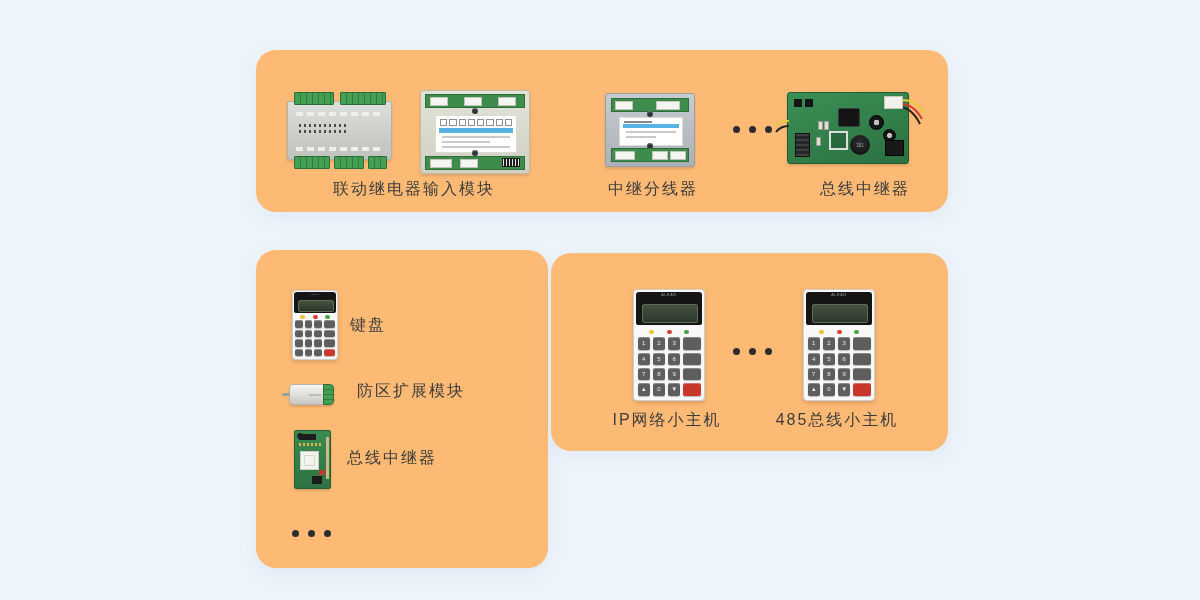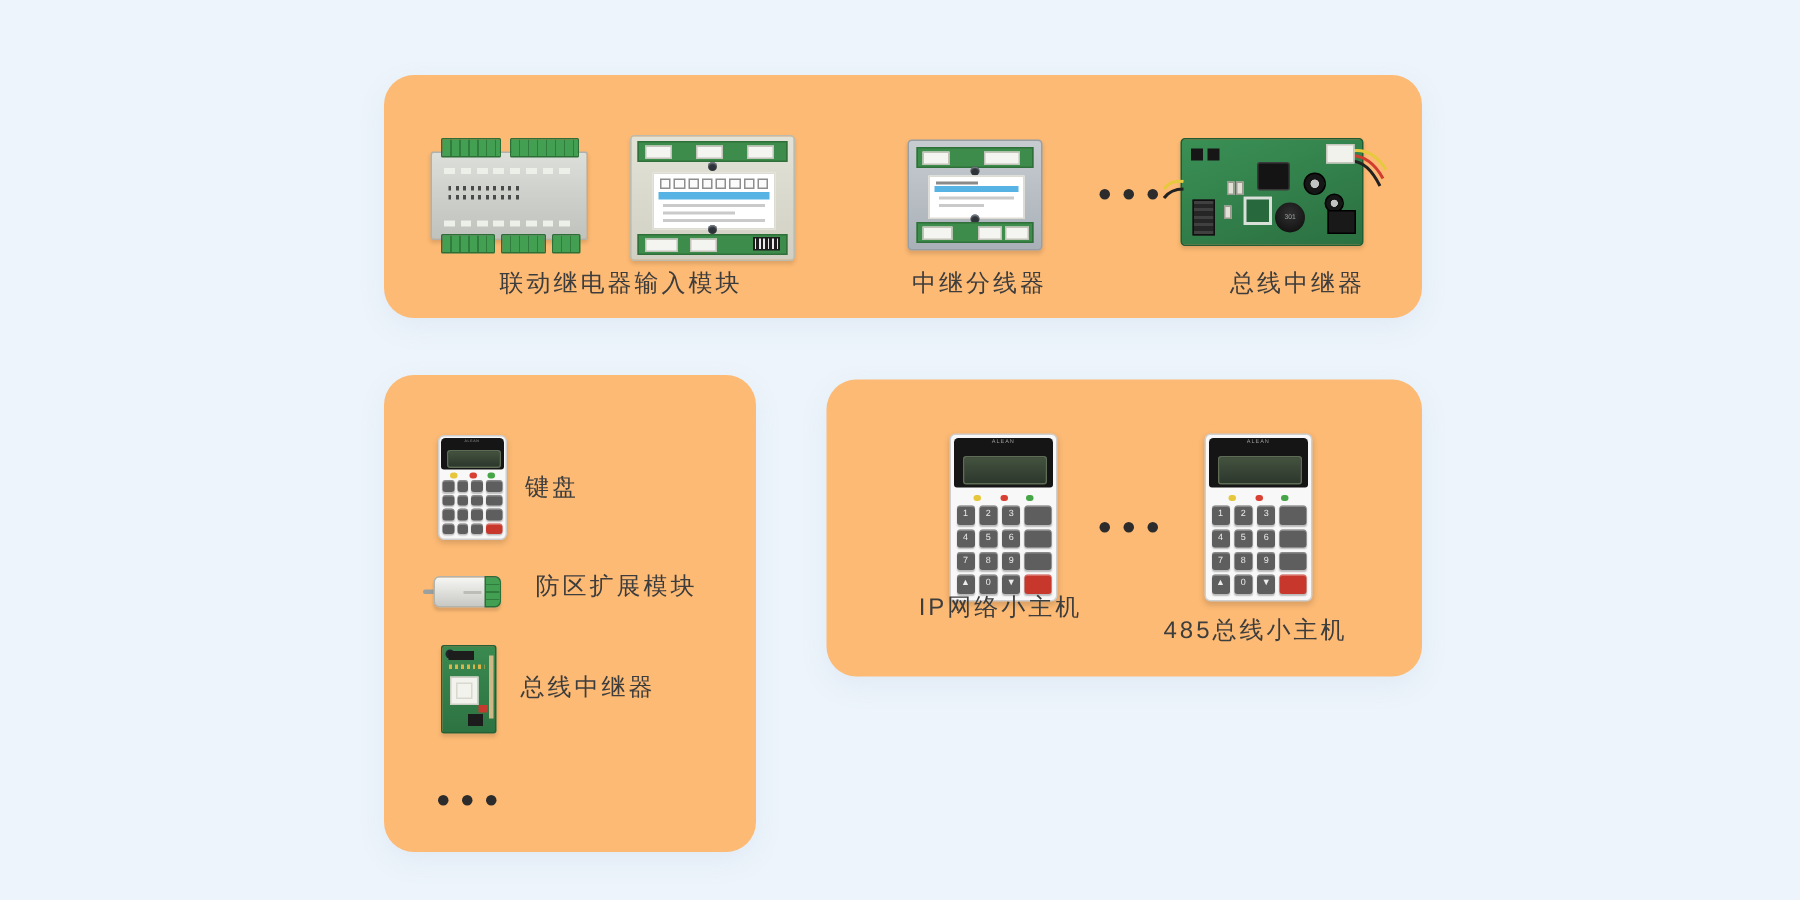--- a/index.html
+++ b/index.html
@@ -1,20 +1,20 @@
 <!DOCTYPE html>
 <html><head>
 <meta charset="utf-8">
 <style>
   html,body{margin:0;padding:0;}
   .page{position:relative;width:1200px;height:600px;background:#edf4fb;overflow:hidden;
         font-family:"Liberation Sans","DejaVu Sans",sans-serif;color:#3d3d3d;}
   .card{position:absolute;background:#fdba74;border-radius:20px;box-shadow:0 6px 18px rgba(140,165,200,.12);}
   #card-modules{left:256px;top:50px;width:692px;height:162px;}
-  #card-accessories{left:256px;top:250px;width:248px;height:318px;}
+  #card-accessories{left:256px;top:250px;width:292px;height:318px;}
   #card-hosts{left:551px;top:253px;width:397px;height:198px;}
   #card-other{left:551px;top:491px;width:397px;height:77px;border-radius:24px;}
 
   .lab{position:absolute;font-size:16px;letter-spacing:2px;white-space:nowrap;color:#3d3d3d;}
   .lab-c{transform:translateX(-50%);}
   .dots{position:absolute;display:flex;gap:9px;}
   .dots i{width:7px;height:7px;border-radius:50%;background:#2c2c2c;}
 
   .dev{position:absolute;}
 
@@ -379,18 +379,18 @@
         <b>8</b>
         <b>9</b>
         <b></b>
         <b>▲</b>
         <b>0</b>
         <b>▼</b>
         <b class="red"></b>
       </div>
     </div>
 
-    <div class="lab lab-c" style="left:116px;top:142px;">IP网络小主机</div>
+    <div class="lab lab-c" style="left:116px;top:157px;">IP网络小主机</div>
     <div class="lab lab-c" style="left:286px;top:157px;">485总线小主机</div>
   </section>
 
 
 </div>
 
 </body></html>

